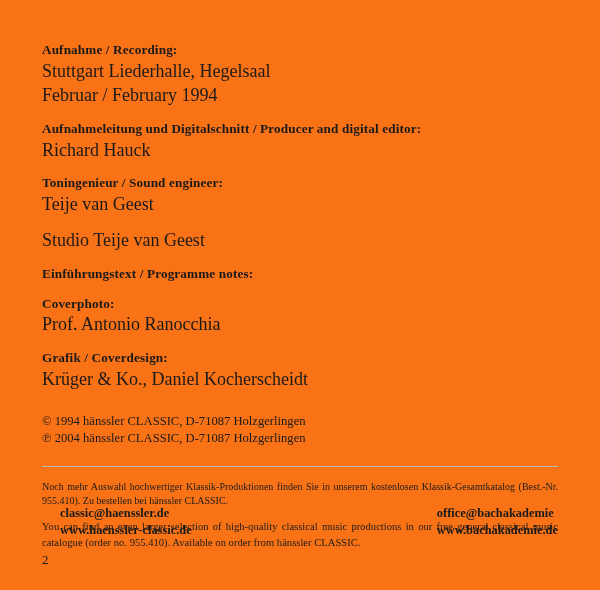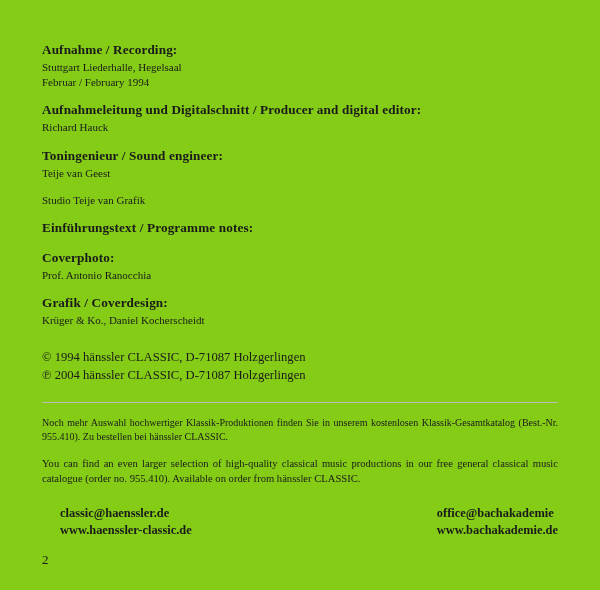--- a/index.html
+++ b/index.html
@@ -11,38 +11,38 @@
     height: 590px;
     background: #ffffff;
     font-family: "Liberation Serif", "DejaVu Serif", serif;
     color: #1a1a1a;
     overflow: hidden;
   }
   .page {
     position: relative;
     width: 600px;
     height: 590px;
-    background: #84cc16;
+    background: #f97316;
     box-sizing: border-box;
     padding: 40px 42px 0 42px;
   }
   .credits {
     margin-top: 2px;
   }
   .credit-block {
     margin-bottom: 13px;
   }
   .credit-heading {
     font-weight: bold;
     font-size: 13.2px;
     line-height: 1.28;
     letter-spacing: 0.01em;
   }
   .credit-line {
-    font-size: 11px;
+    font-size: 18px;
     line-height: 1.3;
     margin-top: 1px;
   }
   .copyright {
     margin-top: 22px;
     margin-bottom: 4px;
   }
   .copyright-line {
     font-size: 12.8px;
     line-height: 1.38;
@@ -107,21 +107,21 @@
       <div class="credit-heading">Aufnahmeleitung und Digitalschnitt / Producer and digital editor:</div>
       <div class="credit-line">Richard Hauck</div>
     </div>
 
     <div class="credit-block">
       <div class="credit-heading">Toningenieur / Sound engineer:</div>
       <div class="credit-line">Teije van Geest</div>
     </div>
 
     <div class="credit-block">
-      <div class="credit-line">Studio Teije van Grafik</div>
+      <div class="credit-line">Studio Teije van Geest</div>
     </div>
 
     <div class="credit-block">
       <div class="credit-heading">Einführungstext / Programme notes:</div>
     </div>
 
     <div class="credit-block">
       <div class="credit-heading">Coverphoto:</div>
       <div class="credit-line">Prof. Antonio Ranocchia</div>
     </div>

